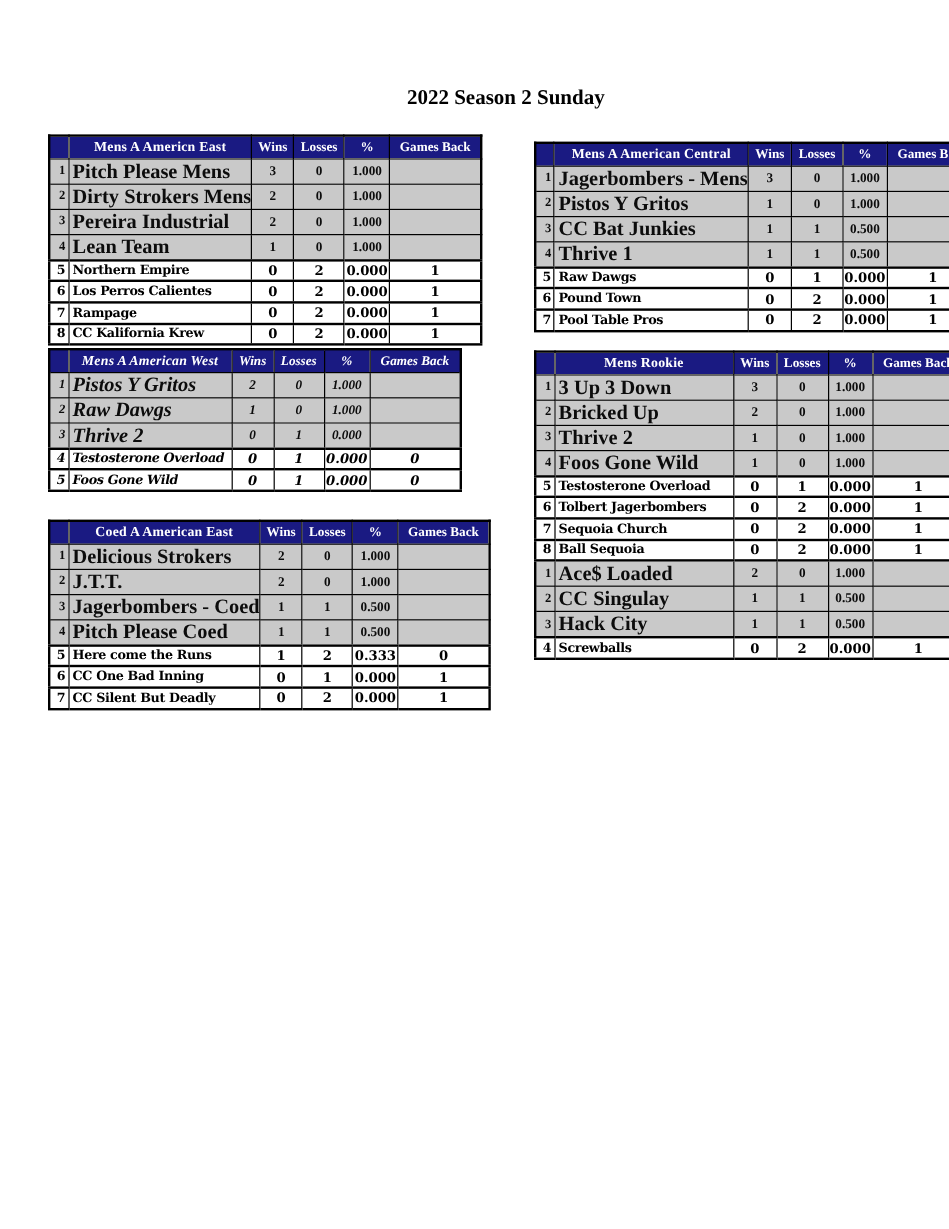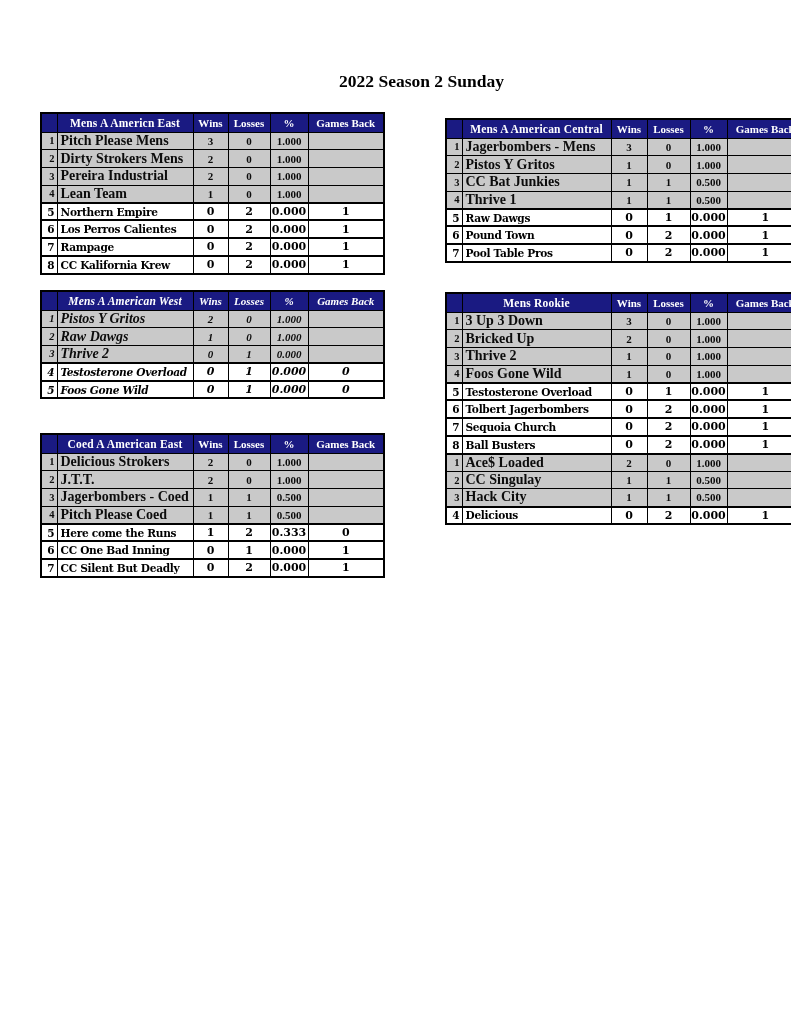--- a/index.html
+++ b/index.html
@@ -51,21 +51,21 @@
   .standings thead th.title-cell { font-size: 11.5px; letter-spacing: 0.2px; }
   .standings td {
     font-weight: bold;
     font-size: 11px;
     text-align: center;
     color: #0c0c0c;
   }
   .standings td.team {
     text-align: left;
     padding-left: 3px;
-    font-size: 14px;
+    font-size: 17px;
   }
   .standings td.rank {
     text-align: right;
     padding-right: 2px;
     font-size: 10.5px;
   }
   tr.shaded td { background: var(--shaded-bg, #c9c9c9); }
   tr.unshaded td {
     background: var(--unshaded-bg, #ffffff);
     font-family: "DejaVu Serif", serif;
@@ -382,21 +382,21 @@
           <tr class="unshaded">
             <td class="rank">7</td>
             <td class="team">Sequoia Church</td>
             <td class="num">0</td>
             <td class="num">2</td>
             <td class="num">0.000</td>
             <td class="num">1</td>
           </tr>
           <tr class="unshaded">
             <td class="rank">8</td>
-            <td class="team">Ball Busters</td>
+            <td class="team">Ball Sequoia</td>
             <td class="num">0</td>
             <td class="num">2</td>
             <td class="num">0.000</td>
             <td class="num">1</td>
           </tr>
           <tr class="shaded">
             <td class="rank">1</td>
             <td class="team">Ace$ Loaded</td>
             <td class="num">2</td>
             <td class="num">0</td>
@@ -414,21 +414,21 @@
           <tr class="shaded">
             <td class="rank">3</td>
             <td class="team">Hack City</td>
             <td class="num">1</td>
             <td class="num">1</td>
             <td class="num">0.500</td>
             <td class="num"></td>
           </tr>
           <tr class="unshaded">
             <td class="rank">4</td>
-            <td class="team">Delicious</td>
+            <td class="team">Screwballs</td>
             <td class="num">0</td>
             <td class="num">2</td>
             <td class="num">0.000</td>
             <td class="num">1</td>
           </tr>
         </tbody>
   </table>
 
   <table class="standings" style="left: 14px; top: 433px;">
         <colgroup>

